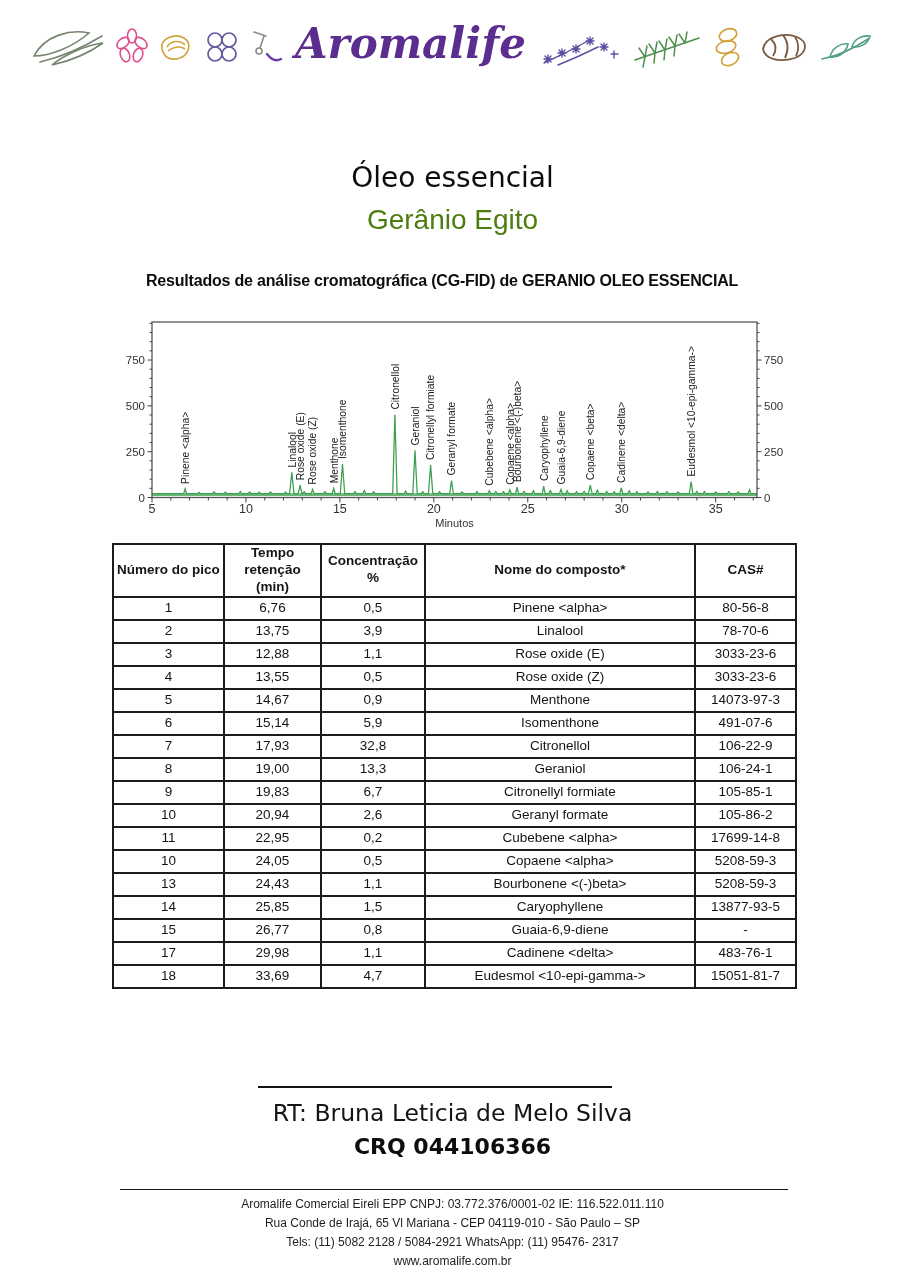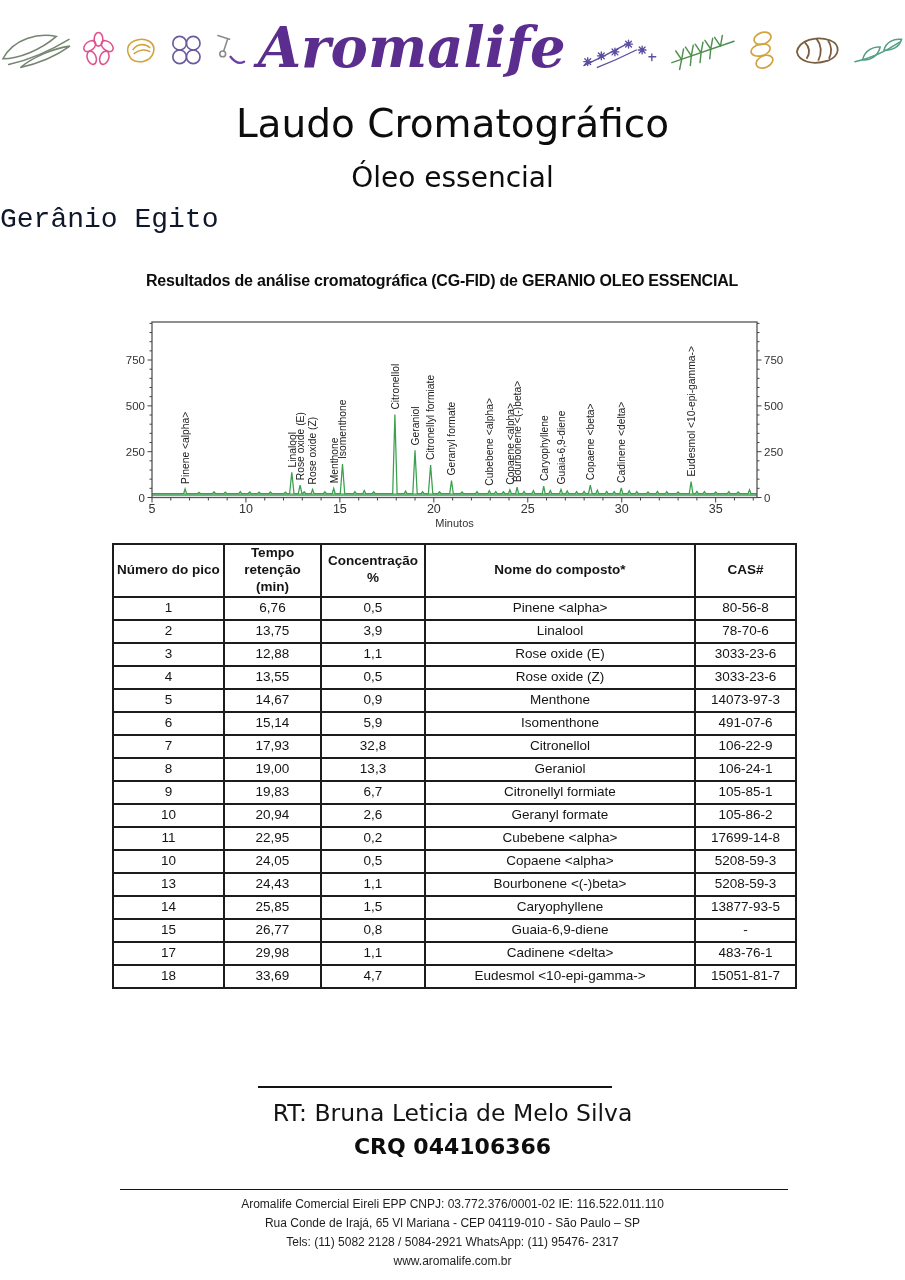--- a/index.html
+++ b/index.html
@@ -3,30 +3,30 @@
 <meta charset="utf-8">
 <style>
   html,body{margin:0;padding:0;background:#fff;}
   .page{position:relative;width:905px;height:1280px;background:#ffffff;
         font-family:"Liberation Sans",sans-serif;overflow:hidden;color:#111;}
 
   
   .logo-row{position:absolute;top:22px;left:0;width:100%;display:flex;
             align-items:center;justify-content:center;gap:7px;}
   .brand{font-family:"DejaVu Serif",serif;font-style:italic;font-weight:bold;
-         font-size:56px;color:#5b2d8e;line-height:1;margin:0 5px;transform:translateY(-3px);}
+         font-size:42px;color:#5b2d8e;line-height:1;margin:0 5px;transform:translateY(-3px);}
   .deco{display:block;}
 
   
   .doc-title{position:absolute;top:101px;left:0;width:100%;text-align:center;
              font-family:"DejaVu Sans",sans-serif;font-size:39px;font-weight:400;color:#0d0d0d;}
   .doc-sub1{position:absolute;top:161px;left:0;width:100%;text-align:center;
             font-family:"DejaVu Sans",sans-serif;font-size:28px;color:#0d0d0d;}
-  .doc-sub2{position:absolute;top:204px;left:0;width:100%;
-            font-family:Liberation Mono, monospace;font-size:28px;color:#0f172a;}
+  .doc-sub2{position:absolute;top:204px;left:0;width:100%;text-align:center;
+            font-family:Liberation Sans, sans-serif;font-size:28px;color:#4d7c0f;}
 
   .section-heading{position:absolute;top:272px;left:146px;font-size:16px;
                    font-weight:700;letter-spacing:-0.2px;color:#0d0d0d;text-align:center;}
 
   
   #chromatogram{position:absolute;top:315px;left:105px;}
 
   
   .report-table{position:absolute;top:543px;left:112px;border-collapse:collapse;
                 table-layout:fixed;font-family:"Liberation Sans",sans-serif;
@@ -134,21 +134,20 @@
     </svg>
     <svg class="deco" width="56" height="40" viewBox="0 0 56 40">
       <g stroke="#52a083" stroke-width="1.6" fill="none" stroke-linecap="round">
         <path d="M4 32 Q26 28 50 12"></path>
         <path d="M12 30 C14 20, 24 16, 30 17 C28 26, 20 31, 12 30 Z"></path>
         <path d="M34 20 C36 12, 44 8, 52 9 C50 17, 42 21, 34 20 Z"></path>
       </g>
     </svg>
   </div>
 
-  <div class="doc-title">Laudo Cromatográfico</div>
   <div class="doc-sub1">Óleo essencial</div>
   <div class="doc-sub2">Gerânio Egito</div>
 
   <div class="section-heading">Resultados de análise cromatográfica (CG-FID) de GERANIO OLEO ESSENCIAL</div>
 
   <svg id="chromatogram" width="700" height="232" viewBox="0 0 700 232">
       <line x1="47" y1="179.6674" x2="652" y2="179.6674" stroke="#3aa04e" stroke-width="2.6" opacity="0.75"></line>
       <path d="M47 178.5 L78.7 178.5 L80.1 173.9 L81.5 178.5 L92.6 178.5 L94.0 177.4 L95.4 178.5 L107.6 178.5 L109.0 176.8 L110.4 178.5 L118.9 178.5 L120.3 177.2 L121.7 178.5 L133.9 178.5 L135.3 176.5 L136.7 178.5 L143.3 178.5 L144.7 177.0 L146.1 178.5 L152.7 178.5 L154.1 177.2 L155.5 178.5 L164.0 178.5 L165.4 177.0 L166.8 178.5 L179.0 178.5 L180.4 177.2 L181.8 178.5 L184.6 178.5 L186.8 157.4 L189.0 178.5 L193.3 178.5 L195.1 170.2 L196.9 178.5 L197.8 178.5 L199.2 176.8 L200.6 178.5 L206.2 178.5 L207.6 174.4 L209.0 178.5 L218.5 178.5 L219.9 176.8 L221.3 178.5 L227.3 178.5 L228.7 173.3 L230.1 178.5 L235.3 178.5 L237.5 149.1 L239.7 178.5 L248.5 178.5 L249.9 176.6 L251.3 178.5 L257.9 178.5 L259.3 175.5 L260.7 178.5 L267.3 178.5 L268.7 176.8 L270.1 178.5 L287.7 178.5 L289.9 99.6 L292.1 178.5 L299.2 178.5 L300.6 176.1 L302.0 178.5 L307.8 178.5 L310.0 135.4 L312.2 178.5 L316.2 178.5 L317.6 176.8 L319.0 178.5 L323.4 178.5 L325.6 150.1 L327.8 178.5 L333.1 178.5 L334.5 176.8 L335.9 178.5 L344.7 178.5 L346.5 165.6 L348.3 178.5 L355.6 178.5 L357.0 177.0 L358.4 178.5 L370.6 178.5 L372.0 176.6 L373.4 178.5 L382.9 178.5 L384.3 175.7 L385.7 178.5 L389.4 178.5 L390.8 176.5 L392.2 178.5 L397.0 178.5 L398.4 176.8 L399.8 178.5 L403.5 178.5 L404.9 174.8 L406.3 178.5 L410.7 178.5 L412.1 172.1 L413.5 178.5 L417.6 178.5 L419.0 176.3 L420.4 178.5 L427.0 178.5 L428.4 175.7 L429.8 178.5 L437.3 178.5 L438.7 171.1 L440.1 178.5 L443.9 178.5 L445.3 175.5 L446.7 178.5 L454.6 178.5 L456.0 174.4 L457.4 178.5 L460.8 178.5 L462.2 175.9 L463.6 178.5 L470.2 178.5 L471.6 176.6 L473.0 178.5 L477.7 178.5 L479.1 176.3 L480.5 178.5 L483.5 178.5 L485.3 170.2 L487.1 178.5 L490.9 178.5 L492.3 175.2 L493.7 178.5 L500.3 178.5 L501.7 176.3 L503.1 178.5 L507.8 178.5 L509.2 176.6 L510.6 178.5 L514.9 178.5 L516.3 173.0 L517.7 178.5 L522.8 178.5 L524.2 175.7 L525.6 178.5 L530.4 178.5 L531.8 176.6 L533.2 178.5 L541.6 178.5 L543.0 177.0 L544.4 178.5 L551.0 178.5 L552.4 176.3 L553.8 178.5 L560.4 178.5 L561.8 176.6 L563.2 178.5 L571.7 178.5 L573.1 177.0 L574.5 178.5 L584.3 178.5 L586.1 166.6 L587.9 178.5 L590.5 178.5 L591.9 176.3 L593.3 178.5 L598.0 178.5 L599.4 176.6 L600.8 178.5 L609.3 178.5 L610.7 177.0 L612.1 178.5 L622.4 178.5 L623.8 176.6 L625.2 178.5 L631.8 178.5 L633.2 177.0 L634.6 178.5 L643.1 178.5 L644.5 174.8 L645.9 178.5 L652 178.5" fill="none" stroke="#3aa04e" stroke-width="1.25"></path>
       <rect x="47" y="7" width="605" height="175.5" fill="none" stroke="#555" stroke-width="1.3"></rect>
       <line x1="47" y1="182.5" x2="47" y2="187.5" stroke="#444" stroke-width="1"></line>

